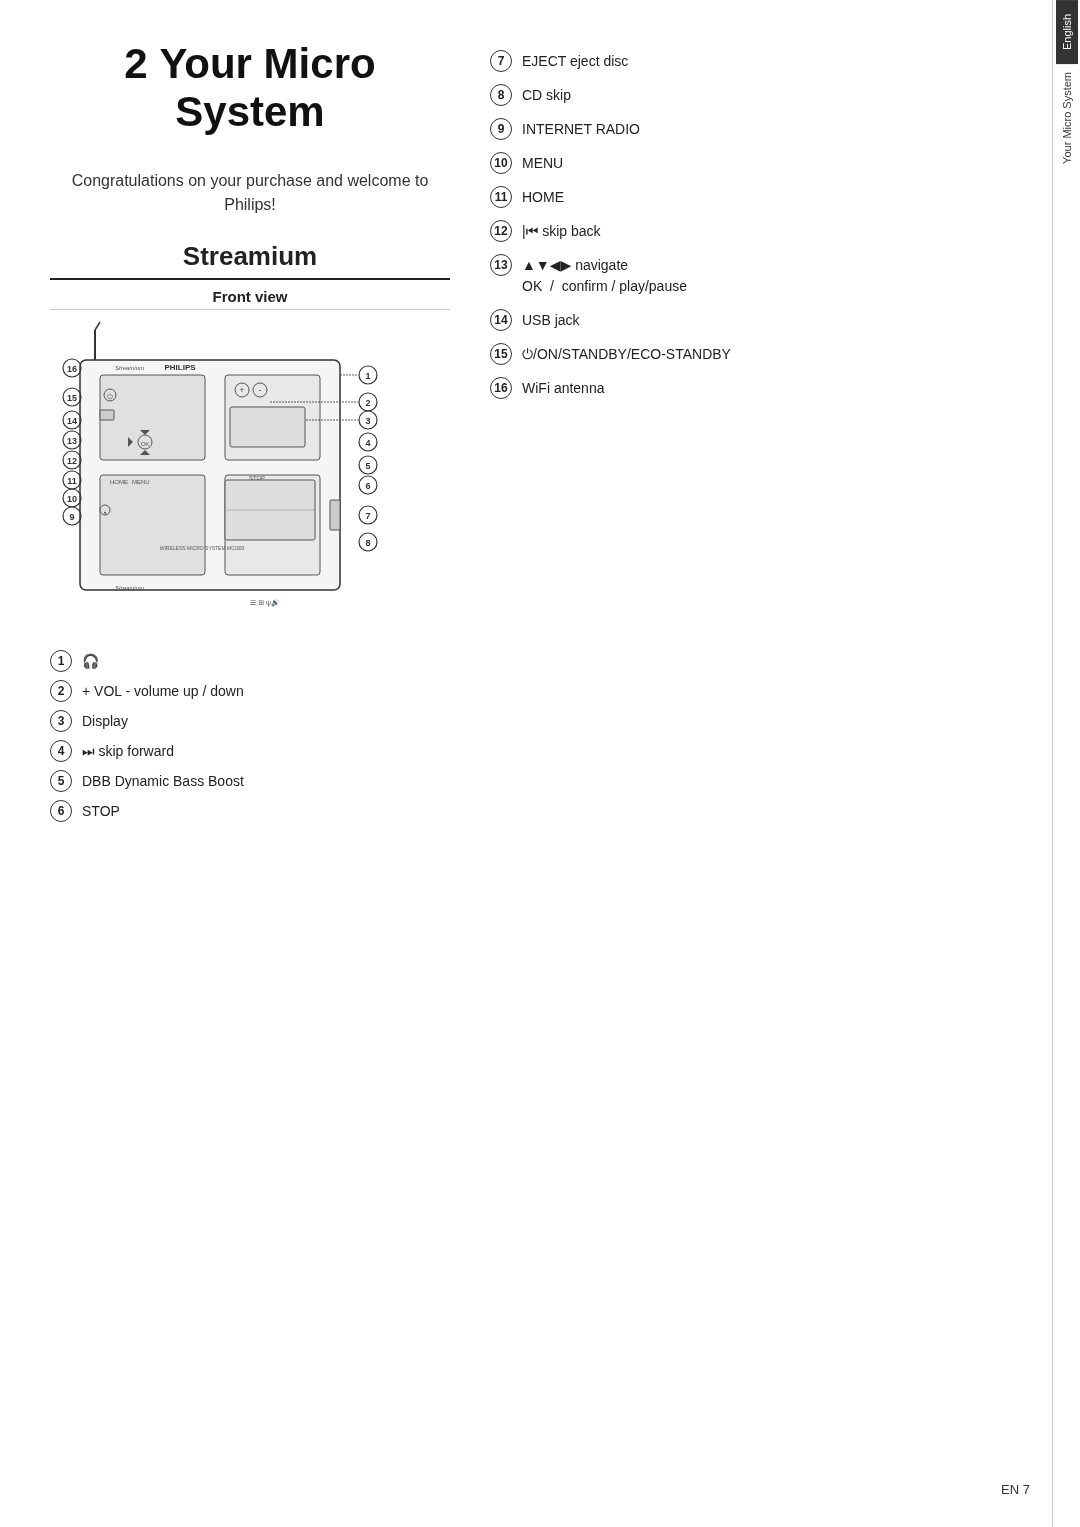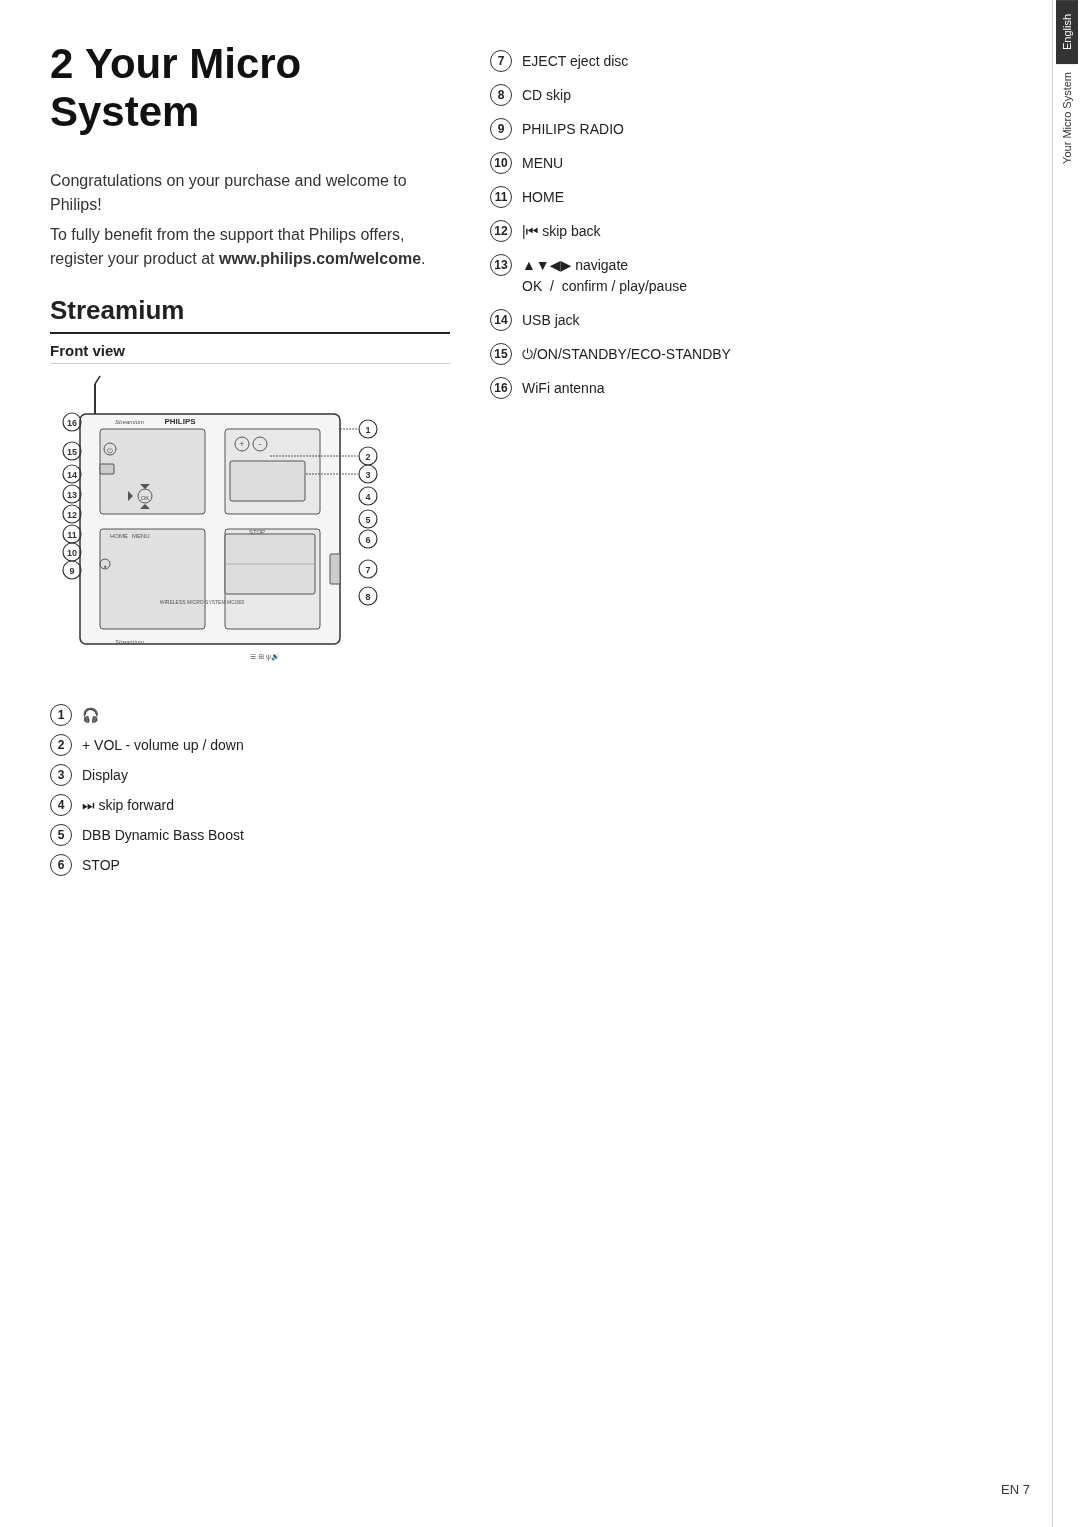--- a/index.html
+++ b/index.html
@@ -52,20 +52,21 @@
     .main-content {
       flex: 1;
       padding: 40px 50px 40px 50px;
       padding-right: 70px;
       display: flex;
       gap: 40px;
     }
 
     .left-col {
       flex: 0 0 400px;
+      text-align: center;
     }
 
     .right-col {
       flex: 1;
       padding-top: 10px;
     }
 
     
     .chapter-title {
       font-size: 42px;
@@ -179,23 +180,20 @@
 
 <div class="page-container">
   <div class="main-content">
 
     <div class="left-col">
       <h1 class="chapter-title">
         <span>2</span>&nbsp;<span>Your Micro System</span>
       </h1>
 
       <p class="intro-text">Congratulations on your purchase and welcome to Philips!</p>
-      <p class="intro-text">
-        To fully benefit from the support that Philips offers, register your product at <strong>www.philips.com/welcome</strong>.
-      </p>
 
       <h2 class="overview-title">Streamium</h2>
 
       <div class="front-view-title">Front view</div>
 
       <div class="device-diagram">
         <svg viewBox="0 0 340 310" xmlns="http://www.w3.org/2000/svg">
 
           <rect x="30" y="40" width="260" height="230" rx="6" ry="6" fill="#f5f5f5" stroke="#333" stroke-width="1.5"></rect>
 
@@ -330,21 +328,21 @@
         <li>
           <span class="item-num">7</span>
           <span class="item-text">EJECT eject disc</span>
         </li>
         <li>
           <span class="item-num">8</span>
           <span class="item-text">CD skip</span>
         </li>
         <li>
           <span class="item-num">9</span>
-          <span class="item-text">PHILIPS RADIO</span>
+          <span class="item-text">INTERNET RADIO</span>
         </li>
         <li>
           <span class="item-num">10</span>
           <span class="item-text">MENU</span>
         </li>
         <li>
           <span class="item-num">11</span>
           <span class="item-text">HOME</span>
         </li>
         <li>

